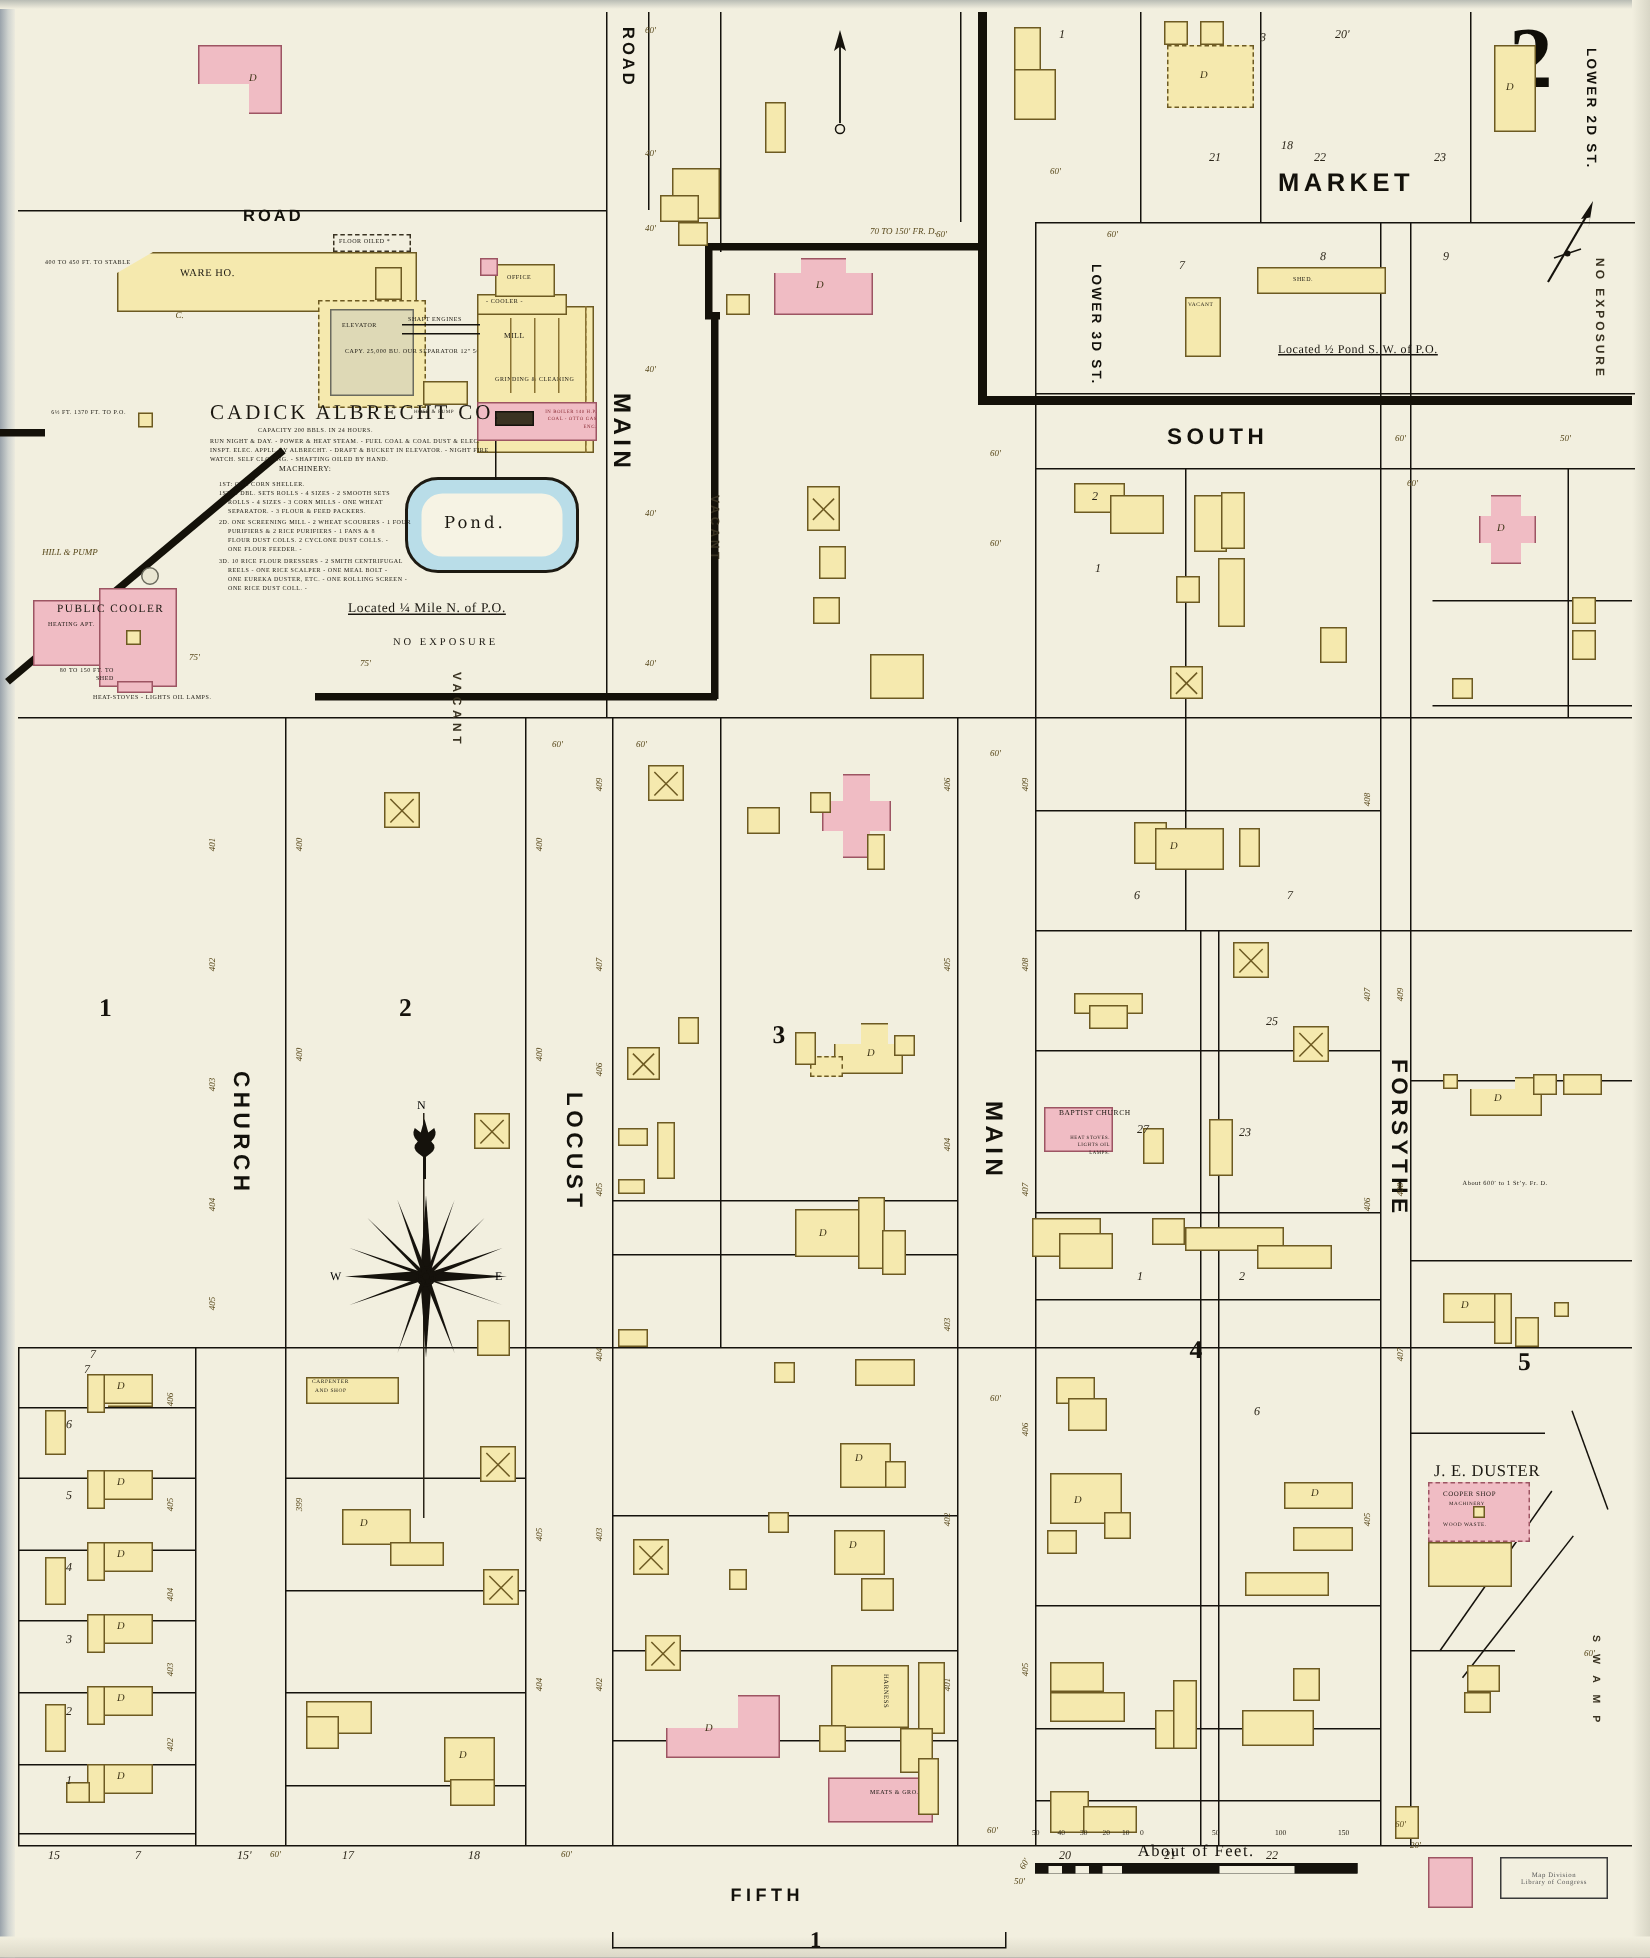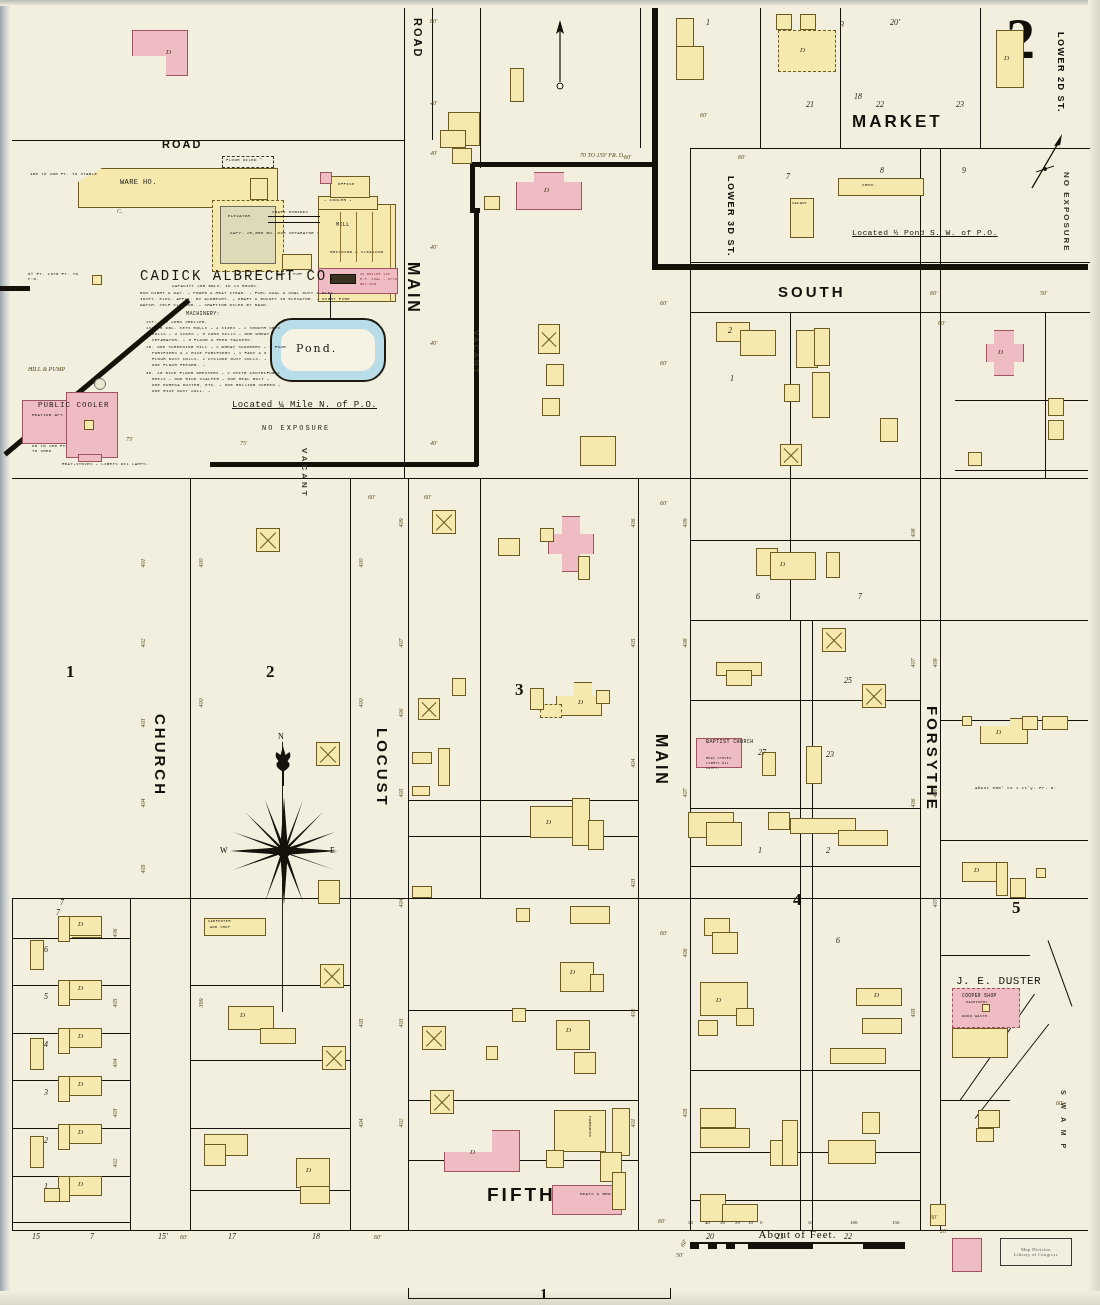--- a/index.html
+++ b/index.html
@@ -52,23 +52,24 @@
   .bldg.dash { border-style:dashed; }
   .bldg.stone { background:#e9e6d2; border-color:#6b6b5e; }
 
   .lbl {
     position:absolute;
     color:#15120c;
     white-space:nowrap;
     font-family:"Liberation Serif", serif;
   }
   .hand {
-    font-family:Liberation Mono, monospace;
+    font-family:Liberation Serif, serif;
     letter-spacing:0.4px;
     color:#1a1710;
+    text-align:right;
   }
   .tiny { font-size:5px; line-height:6px; }
   .xtiny { font-size:4px; line-height:5px; }
   .dim {
     position:absolute; font-size:6px; color:#5a4a1d;
     font-family:"Liberation Serif", serif; font-style:italic;
   }
   .lotno {
     position:absolute; font-size:8px; color:#2a2418;
     font-family:"Liberation Serif", serif; font-style:italic;
@@ -237,21 +238,21 @@
 
   <div class="ln" style="left:960px; top:1100px; width:130px; height:1px;
        transform:rotate(-55deg); transform-origin:left center;"></div>
   <div class="ln" style="left:975px; top:1118px; width:120px; height:1px;
        transform:rotate(-52deg); transform-origin:left center;"></div>
   <div class="ln" style="left:1048px; top:940px; width:70px; height:1px;
        transform:rotate(70deg); transform-origin:left center;"></div>
 
   <div class="street" style="left:852px; top:112px; font-size:17px;">MARKET</div>
   <div class="street" style="left:778px; top:283px; font-size:15px;">SOUTH</div>
-  <div class="street" style="left:487px; top:1184px; font-size:19px;">FIFTH</div>
+  <div class="street" style="left:487px; top:1256px; font-size:12px;">FIFTH</div>
   <div class="street" style="left:162px; top:138px; font-size:11px; letter-spacing:2px;">ROAD</div>
 
   <div class="street vert" style="left:404px; top:262px; font-size:16px;">MAIN</div>
   <div class="street vert" style="left:652px; top:734px; font-size:16px;">MAIN</div>
   <div class="street vert" style="left:152px; top:714px; font-size:15px;">CHURCH</div>
   <div class="street vert" style="left:374px; top:728px; font-size:15px;">LOCUST</div>
   <div class="street vert" style="left:924px; top:706px; font-size:15px;">FORSYTHE</div>
   <div class="street vert" style="left:412px; top:18px; font-size:11px; letter-spacing:2px;">ROAD</div>
   <div class="street vert" style="left:726px; top:176px; font-size:9px; letter-spacing:1.5px;">LOWER 3D ST.</div>
   <div class="street vert" style="left:1056px; top:32px; font-size:9px; letter-spacing:1.5px;">LOWER 2D ST.</div>

